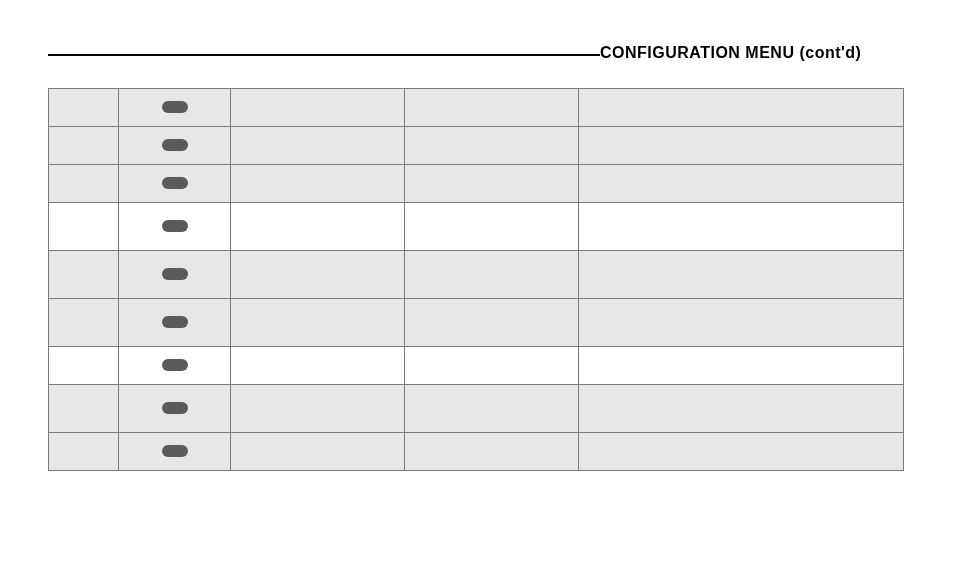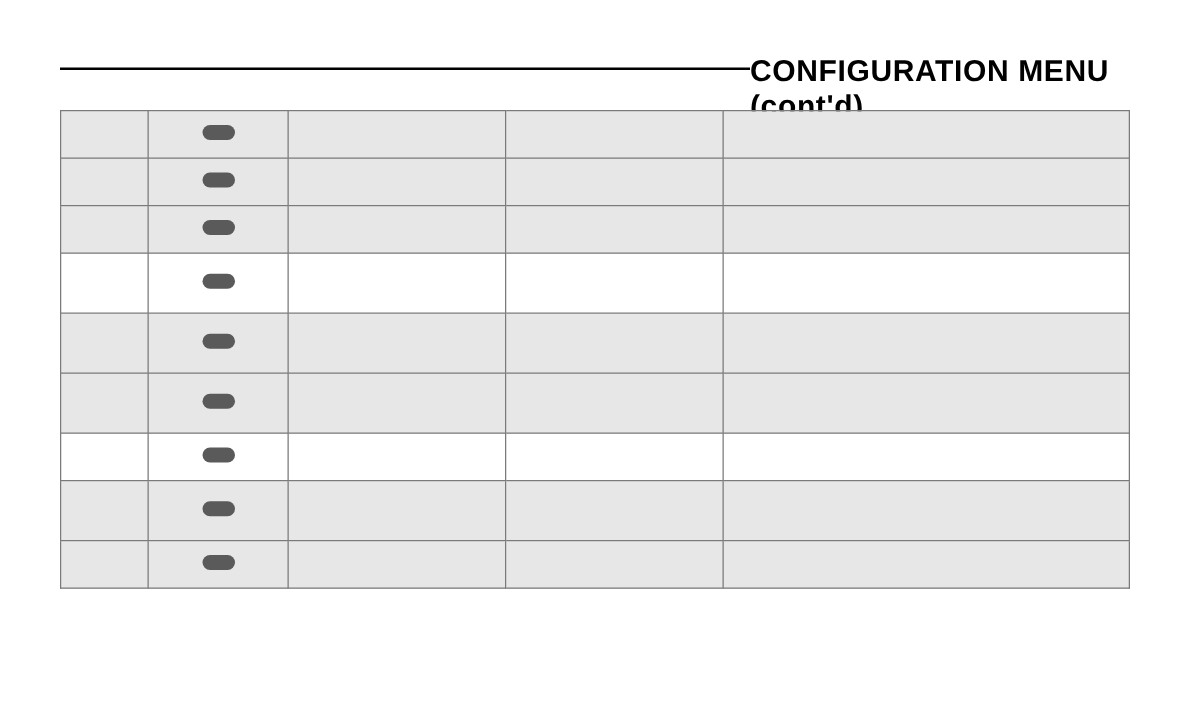--- a/index.html
+++ b/index.html
@@ -16,21 +16,21 @@
       left: 48px;
       right: 354px;
       height: 2px;
       background: #000;
     }
     .header-title {
       position: absolute;
       top: 44px;
       left: 600px;
       font-weight: bold;
-      font-size: 24px;
+      font-size: 16px;
       color: #000;
       letter-spacing: 0.5px;
     }
     .table-wrap {
       position: absolute;
       top: 88px;
       left: 48px;
       width: 856px;
     }
     table {

